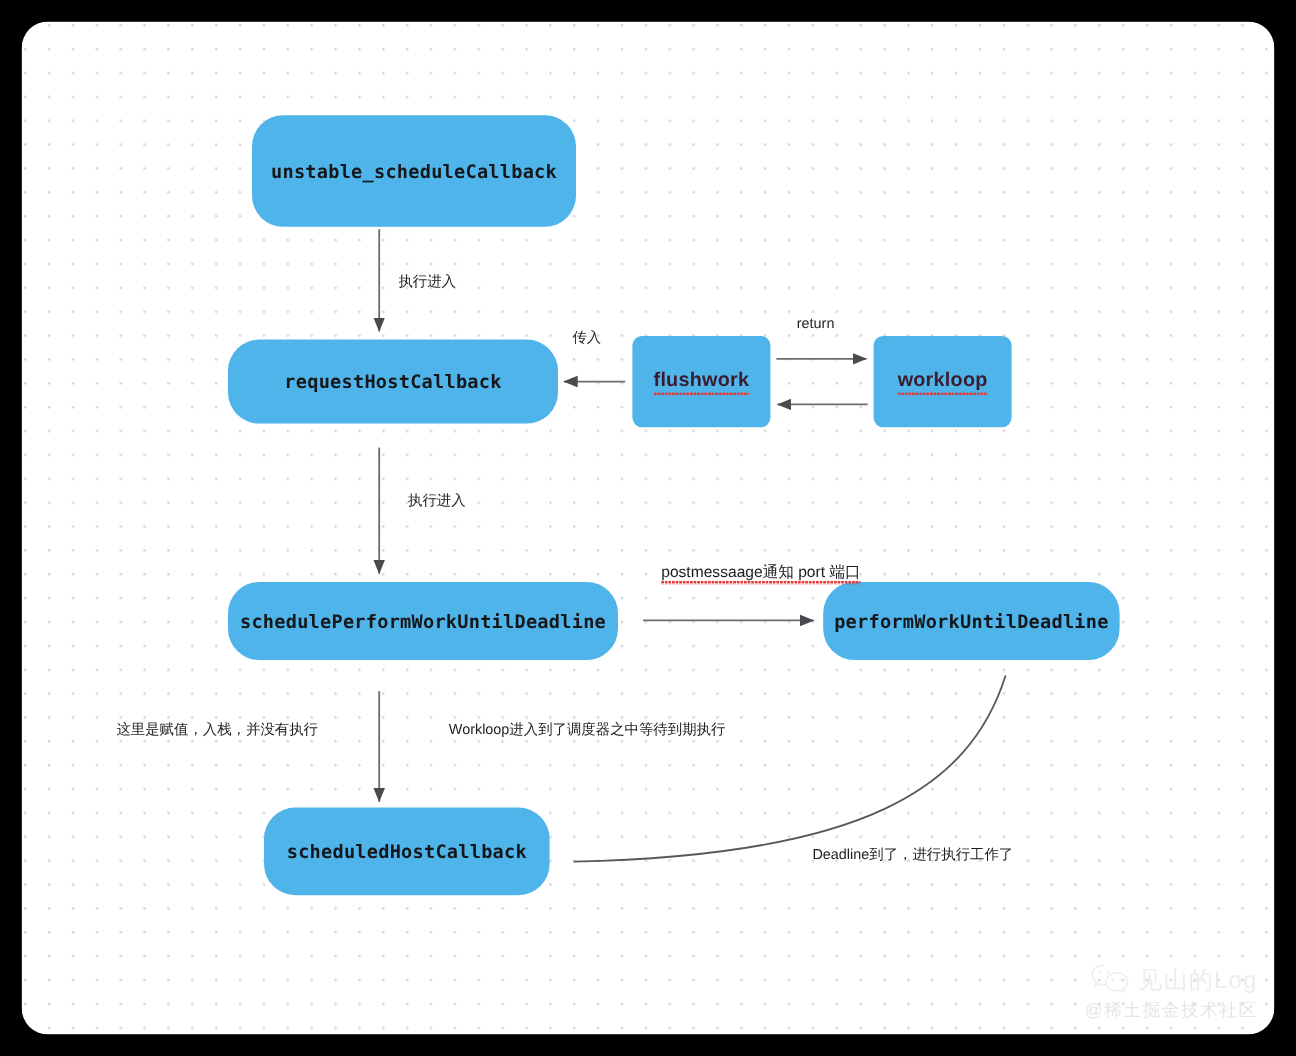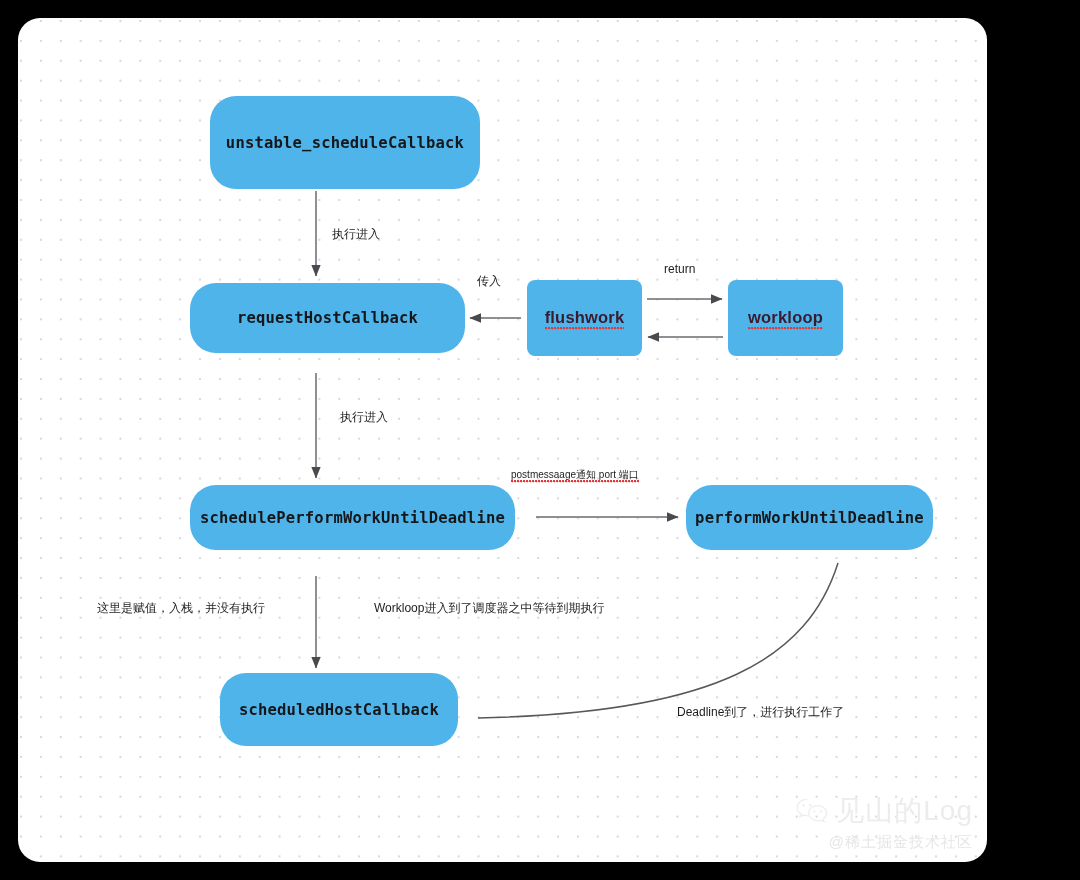--- a/index.html
+++ b/index.html
@@ -19,21 +19,21 @@
     width: 1080px;
     height: 880px;
     background: #000000;
   }
 
   
   #canvas {
     position: absolute;
     left: 18px;
     top: 18px;
-    width: 969px;
+    width: 1044px;
     height: 844px;
     background-color: #ffffff;
     background-image:
       radial-gradient(circle at 1px 1px, #d8d8dd 1.05px, rgba(255,255,255,0) 1.3px);
     background-size: 19.9px 19.9px;
     background-position: 2px 2px;
     border-radius: 22px;
     overflow: hidden;
   }
 
@@ -97,38 +97,38 @@
 
   
   .annot {
     position: absolute;
     color: #1d1d20;
     font-family: "Liberation Sans", "DejaVu Sans", sans-serif;
     font-size: 12px;
     white-space: nowrap;
     line-height: 1;
   }
-  .annot.sm { font-size: 10px; }
+  .annot.sm { font-size: 13px; margin-left: 40px; }
 
   
   #watermark {
     position: absolute;
     right: 14px;
     bottom: 10px;
     text-align: right;
     user-select: none;
   }
   #watermark .wm-top {
     display: flex;
     align-items: center;
     justify-content: flex-end;
     gap: 7px;
   }
   #watermark .wm-title {
-    font-size: 28px;
+    font-size: 20px;
     color: #ececec;
     font-family: "Liberation Sans", "DejaVu Sans", sans-serif;
     letter-spacing: 1px;
   }
   #watermark .wm-sub {
     margin-top: 3px;
     font-size: 15px;
     color: #e6e6e6;
     letter-spacing: 1px;
     font-family: "Liberation Sans", "DejaVu Sans", sans-serif;

